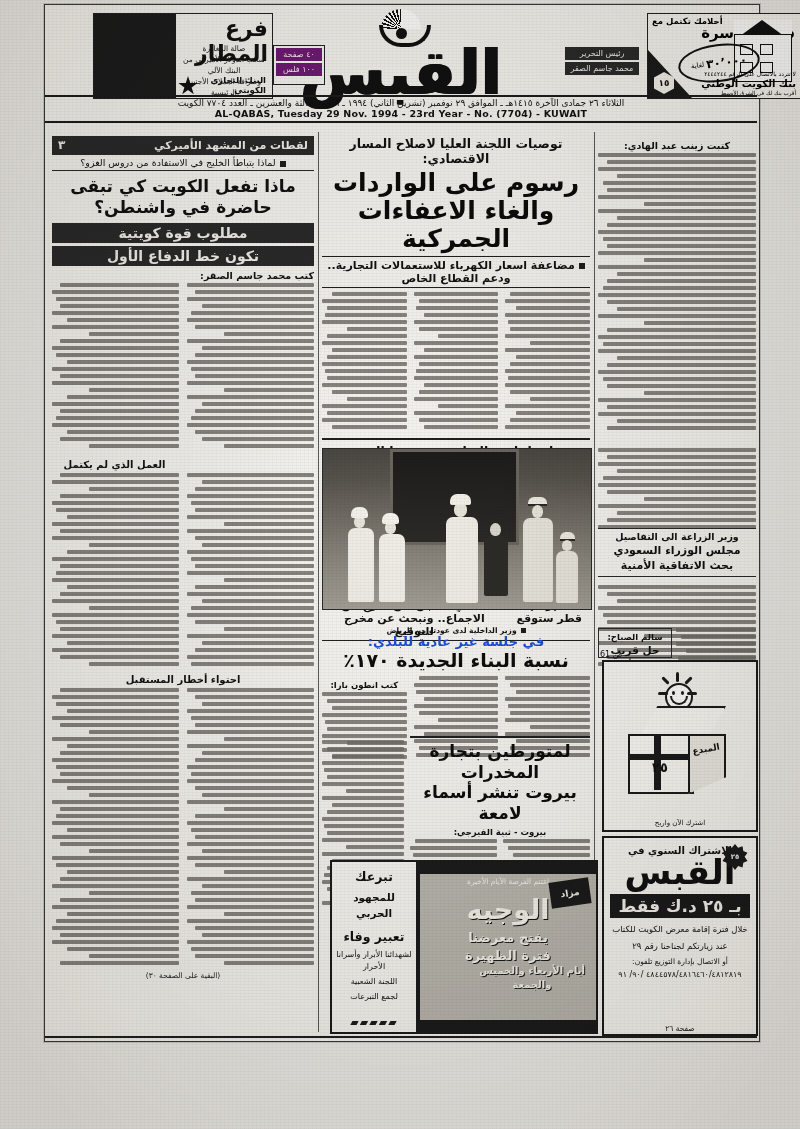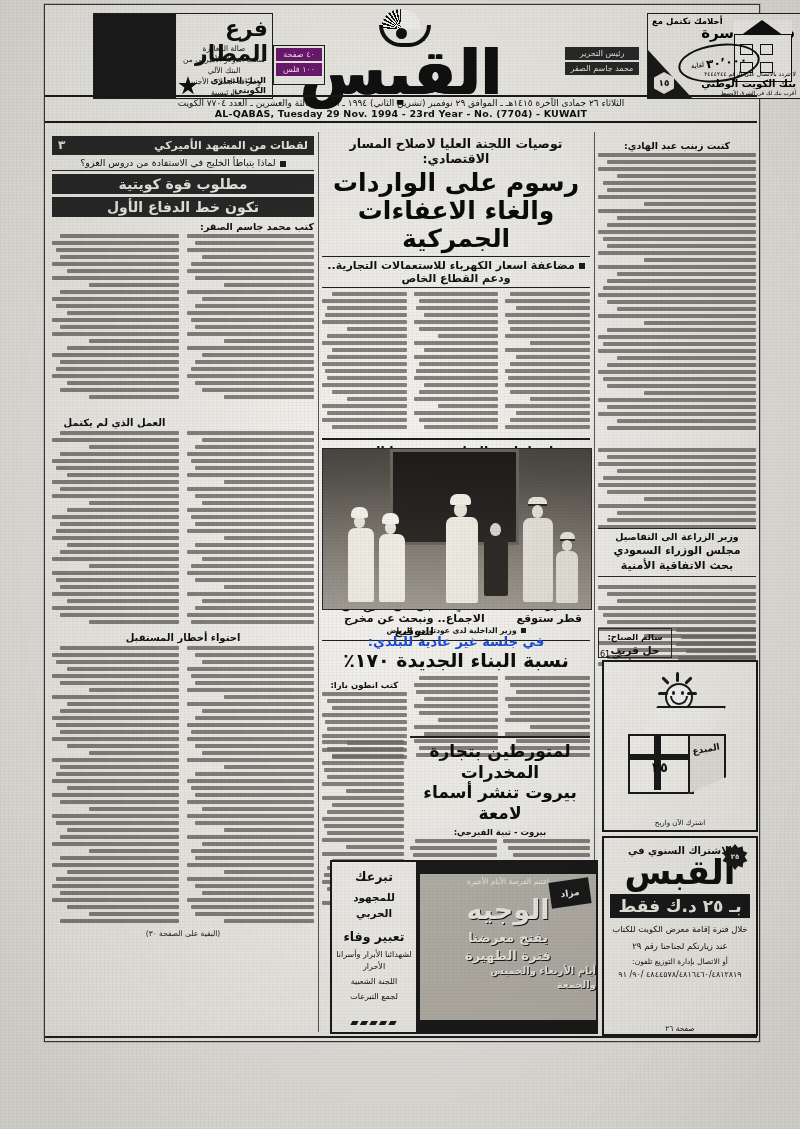--- a/index.html
+++ b/index.html
@@ -266,21 +266,21 @@
   #ad-donate .tanks{position:absolute;left:0;right:0;bottom:3px;text-align:center;font-size:11px;color:#1b1b1b;letter-spacing:1px;}
 
   #ad-wajih{left:418px;top:860px;width:176px;height:170px;border:2px solid #1b1b1b;background:#b9b6ae;}
   #ad-wajih .bar{background:#1b1b1b;height:12px;}
   #ad-wajih .name{
     font-size:27px;font-weight:bold;direction:rtl;text-align:center;color:#f4f2ec;
     text-shadow:1px 1px 0 #111;line-height:1;margin-top:10px;letter-spacing:-1px;
   }
   #ad-wajih .top-note{font-size:7.5px;direction:rtl;text-align:center;color:#f2f0e9;margin-top:3px;}
   #ad-wajih .l{font-size:13px;font-weight:bold;direction:rtl;text-align:center;color:#f4f2ec;line-height:1.35;text-shadow:1px 1px 0 #1b1b1b;}
-  #ad-wajih .l2{font-size:10px;font-weight:bold;direction:rtl;text-align:right;color:#f4f2ec;line-height:1.4;text-shadow:1px 1px 0 #1b1b1b;padding-left:48px;}
+  #ad-wajih .l2{font-size:10px;font-weight:bold;direction:rtl;text-align:center;color:#f4f2ec;line-height:1.4;text-shadow:1px 1px 0 #1b1b1b;padding-left:48px;}
   #ad-wajih .ribbon{position:absolute;right:6px;top:18px;width:40px;height:26px;background:#1b1b1b;color:#f4f2ec;
     display:flex;align-items:center;justify-content:center;font-size:9px;font-weight:bold;transform:rotate(-8deg);direction:rtl;}
 
   .footnote{font-size:7.5px;direction:rtl;text-align:center;color:#222;}
   .pagenum{position:absolute;font-size:8px;color:#111;}
 </style>
 </head>
 <body>
 
 <div id="page">
@@ -359,20 +359,21 @@
     <div class="kicker">
       <span>لقطات من المشهد الأميركي</span>
       <span class="num">٣</span>
     </div>
 
 
     <div class="sub-rule">
       <span class="sq"></span><span>لماذا يتباطأ الخليج في الاستفادة من دروس الغزو؟</span>
     </div>
 
+    <div class="h-med">ماذا تفعل الكويت كي تبقى حاضرة في واشنطن؟</div>
 
     <div class="banner">مطلوب قوة كويتية</div>
     <div class="banner">تكون خط الدفاع الأول</div>
 
     <div class="byline">كتب محمد جاسم الصقر:</div>
 
     <div class="txtblock" style="display:flex;gap:8px;margin-top:2px;">
       <div style="flex:1">
         <div class="tl s1"></div>
           <div class="tl s2"></div>
@@ -420,21 +421,21 @@
           <div class="tl s1"></div>
           <div class="tl s2"></div>
           <div class="tl s5"></div>
         <div class="tl s1"></div>
           <div class="tl s3"></div>
           <div class="tl s2"></div>
           <div class="tl s4"></div>
       </div>
     </div>
 
-    <div style="display:flex;gap:12px;margin-top:10px;">
+    <div style="display:flex;gap:12px;margin-top:3px;">
       <div style="flex:1"></div>
       <div style="flex:1">
           <div class="subhead">العمل الذي لم يكتمل</div>
         </div>
     </div>
 
     <div class="txtblock" style="display:flex;gap:8px;">
       <div style="flex:1">
         <div class="tl s1"></div>
           <div class="tl s3"></div>

